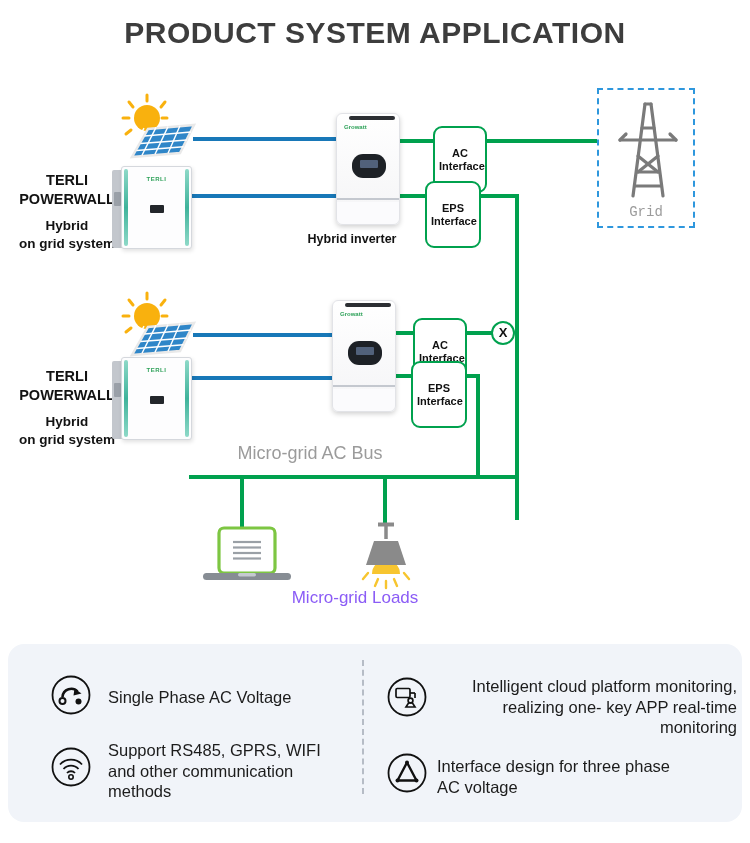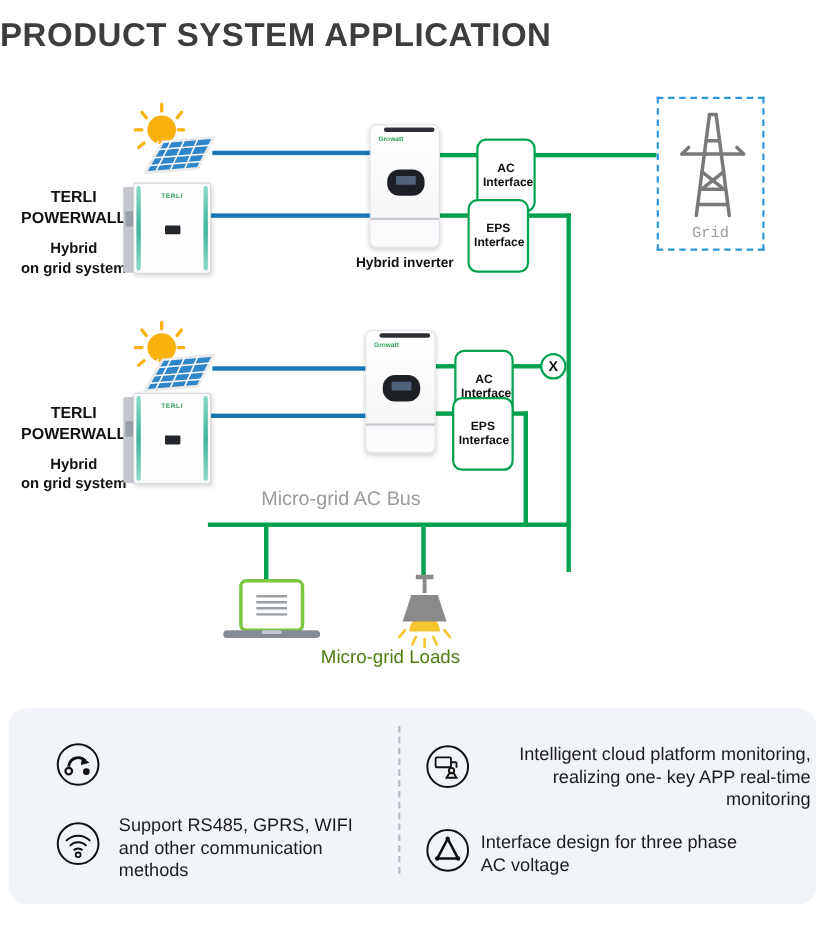--- a/index.html
+++ b/index.html
@@ -1,19 +1,19 @@
 <!DOCTYPE html>
 <html><head>
 <meta charset="utf-8">
 <style>
   * { margin:0; padding:0; box-sizing:border-box; }
   body { background:#ffffff; font-family:"Liberation Sans", sans-serif; }
   .stage { position:relative; width:750px; height:843px; background:#fff; overflow:hidden; }
 
-  .title { position:absolute; top:16px; left:0; width:750px; 
+  .title { position:absolute; top:16px; left:0; width:750px; text-align:center;
            font-size:30px; font-weight:700; color:#3d3d3d; letter-spacing:0.5px; }
 
   .pre { white-space:pre-line; }
 
   
   .line { position:absolute; }
   .blue { background:#1878b8; }
   .green { background:#00a14e; }
 
   
@@ -64,21 +64,21 @@
   .bat-stripe-r { position:absolute; right:2px; top:2px; width:4px; height:77px;
                   background:linear-gradient(#8ed9c8,#3fb39b,#8ed9c8); border-radius:2px; }
   .bat-brand { position:absolute; top:9px; left:0; width:100%; text-align:center; font-size:6px;
                font-weight:700; color:#2fa25a; letter-spacing:0.5px; }
   .bat-screen { position:absolute; top:38px; left:28px; width:14px; height:8px; background:#23262b; border-radius:1px; }
 
   
   .bus-label { position:absolute; left:200px; top:443px; width:220px; text-align:center;
                color:#9b9b9b; font-size:18px; }
   .loads-label { position:absolute; left:280px; top:588px; width:150px; text-align:center;
-                 color:#4d7c0f; font-size:17px; }
+                 color:#8b5cf6; font-size:17px; }
 
   
   .panel { position:absolute; left:8px; top:644px; width:734px; height:178px; background:#f1f4f9;
            border-radius:16px; }
   .divider { position:absolute; left:354px; top:16px; height:134px; border-left:2px dashed #b6bcc6; }
   .feature-icon { position:absolute; width:42px; height:42px; }
   .feature-text { position:absolute; font-size:16.5px; color:#1c1c1c; line-height:1.25; }
 
   svg { display:block; }
 </style>
@@ -134,21 +134,21 @@
 
   <div class="inverter" style="left:336px;top:113px;">
     <div class="inv-vent"></div>
     <div class="inv-brand">Growatt</div>
     <div class="inv-screen">
       <div class="inv-display"></div>
     </div>
     <div class="inv-seam"></div>
     <div class="inv-foot"></div>
   </div>
-  <div class="inv-label" style="left:313px;top:232px;">Hybrid inverter</div>
+  <div class="inv-label" style="left:297px;top:232px;">Hybrid inverter</div>
 
   <div class="line green" style="left:400px;top:139px;width:197px;height:4px;"></div>
   <div class="badge" style="left:433px;top:126px;width:54px;">AC
 Interface</div>
   <div class="line green" style="left:400px;top:194px;width:119px;height:4px;"></div>
   <div class="badge" style="left:425px;top:181px;width:56px;">EPS
 Interface</div>
   <div class="line green" style="left:515px;top:194px;width:4px;height:326px;"></div>
 
   <div class="grid-box">
@@ -268,20 +268,21 @@
   <div class="panel">
     <div class="divider"></div>
 
     <svg class="feature-icon" style="left:42px;top:30px;" viewBox="0 0 42 42">
       <circle cx="21" cy="21" r="18.5" fill="none" stroke="#111" stroke-width="1.8"></circle>
       <circle cx="12.5" cy="27" r="3" fill="none" stroke="#111" stroke-width="2"></circle>
       <circle cx="28.5" cy="27.5" r="3" fill="#111"></circle>
       <path d="M12.5,23 C13,14.5 23,12.5 27.5,17.5" fill="none" stroke="#111" stroke-width="2.6"></path>
       <polygon points="24.5,14.5 31.5,19.5 23.5,21.5" fill="#111"></polygon>
     </svg>
+    <div class="feature-text" style="left:100px;top:43px;width:250px;">Single Phase AC Voltage</div>
 
     <svg class="feature-icon" style="left:42px;top:102px;" viewBox="0 0 42 42">
       <circle cx="21" cy="21" r="18.5" fill="none" stroke="#111" stroke-width="1.8"></circle>
       <path d="M10,18.5 a15,15 0 0 1 22,0" fill="none" stroke="#111" stroke-width="1.8"></path>
       <path d="M13.5,23 a10,10 0 0 1 15,0" fill="none" stroke="#111" stroke-width="1.8"></path>
       <path d="M17,27 a5.5,5.5 0 0 1 8,0" fill="none" stroke="#111" stroke-width="1.8"></path>
       <circle cx="21" cy="31" r="2.2" fill="none" stroke="#111" stroke-width="1.6"></circle>
     </svg>
     <div class="feature-text pre" style="left:100px;top:96px;width:250px;">Support RS485, GPRS, WIFI
 and other communication

